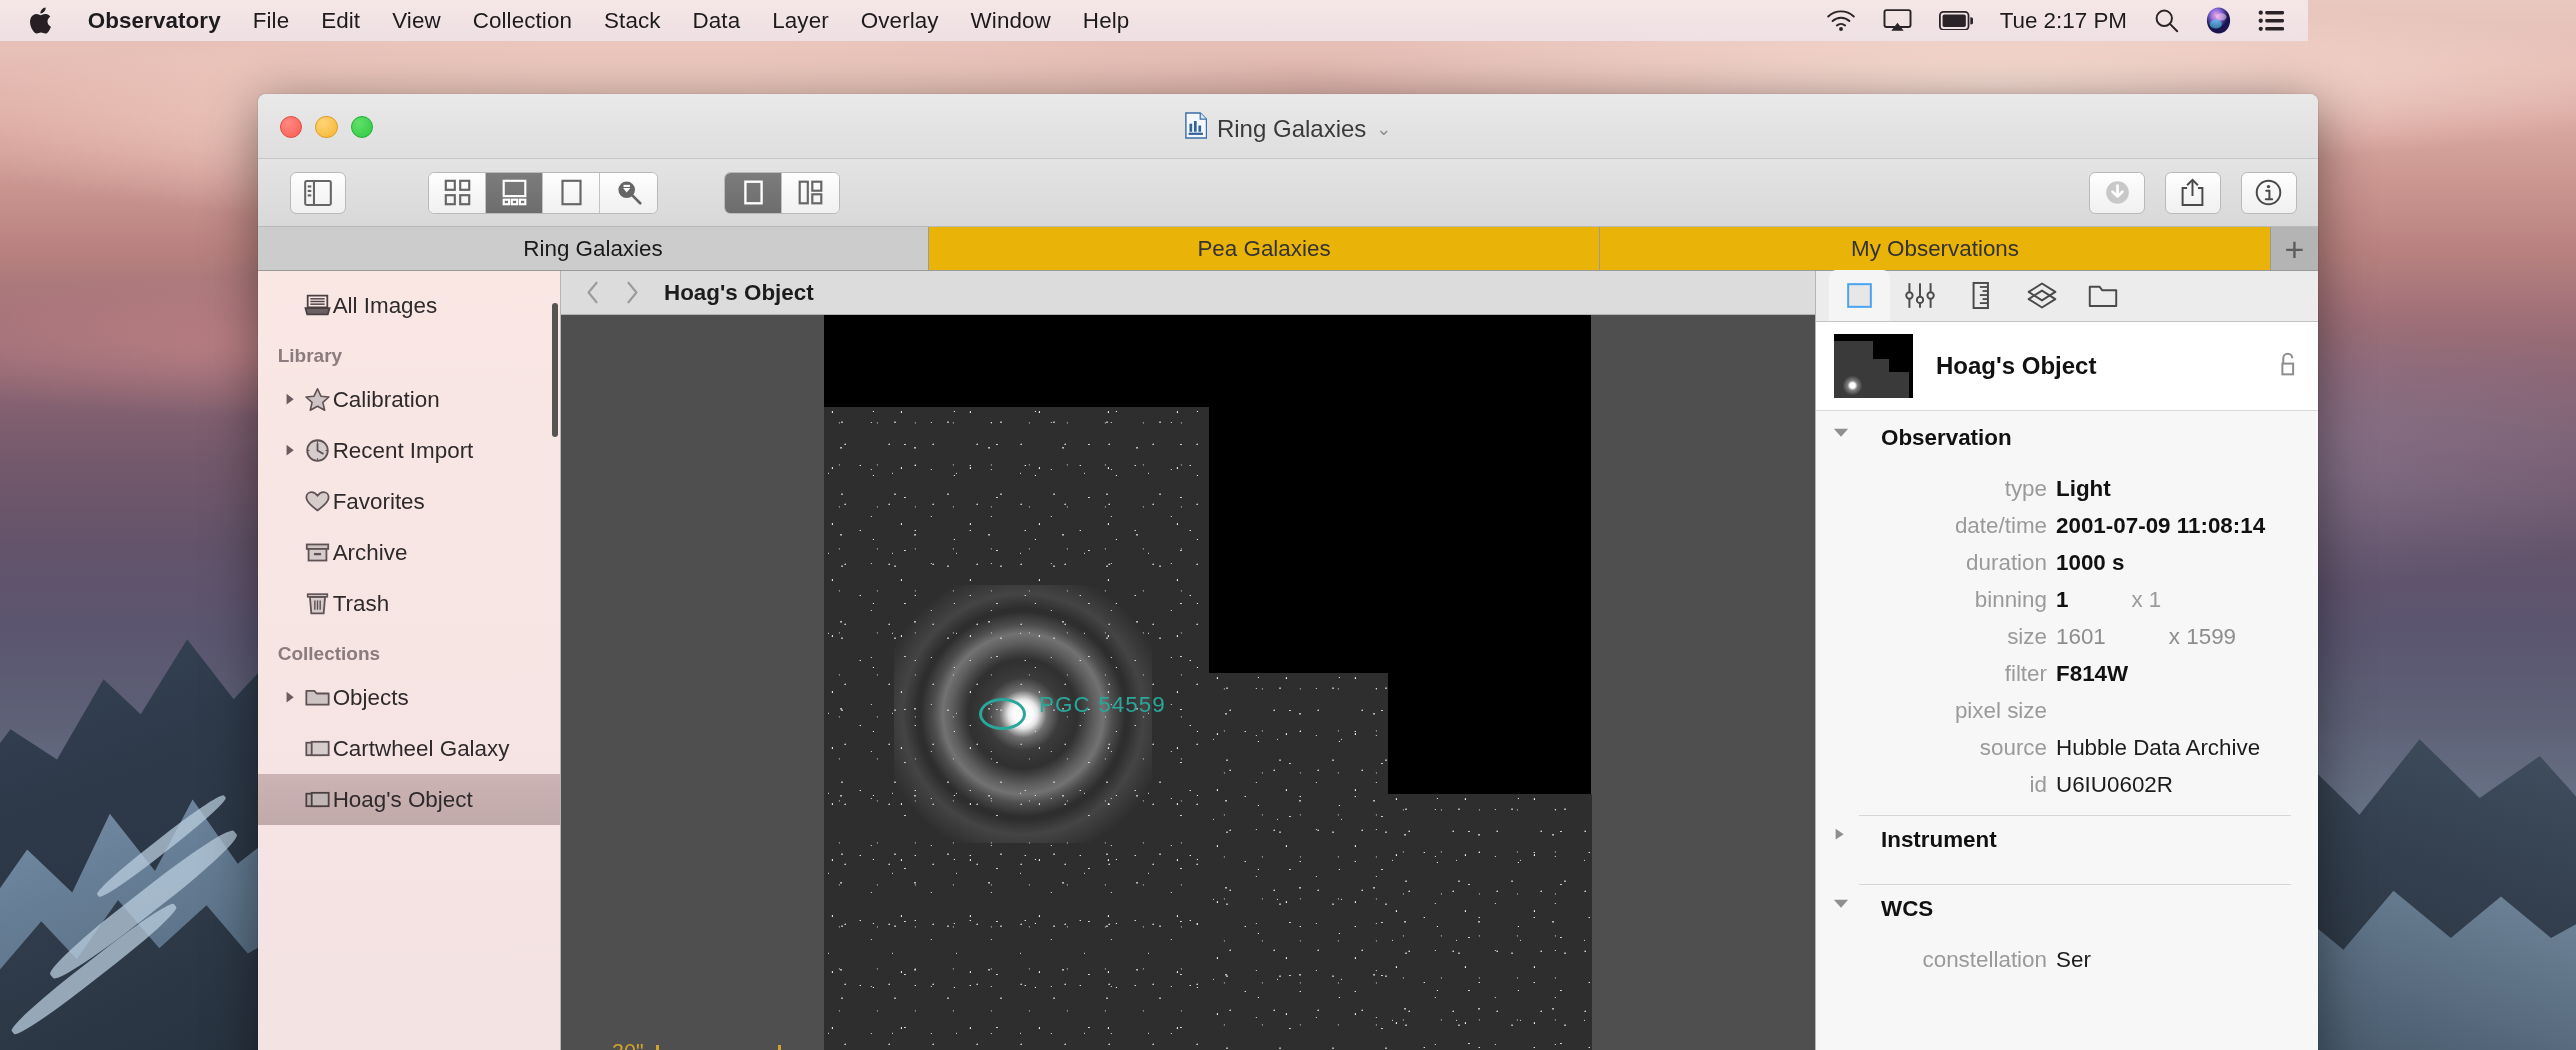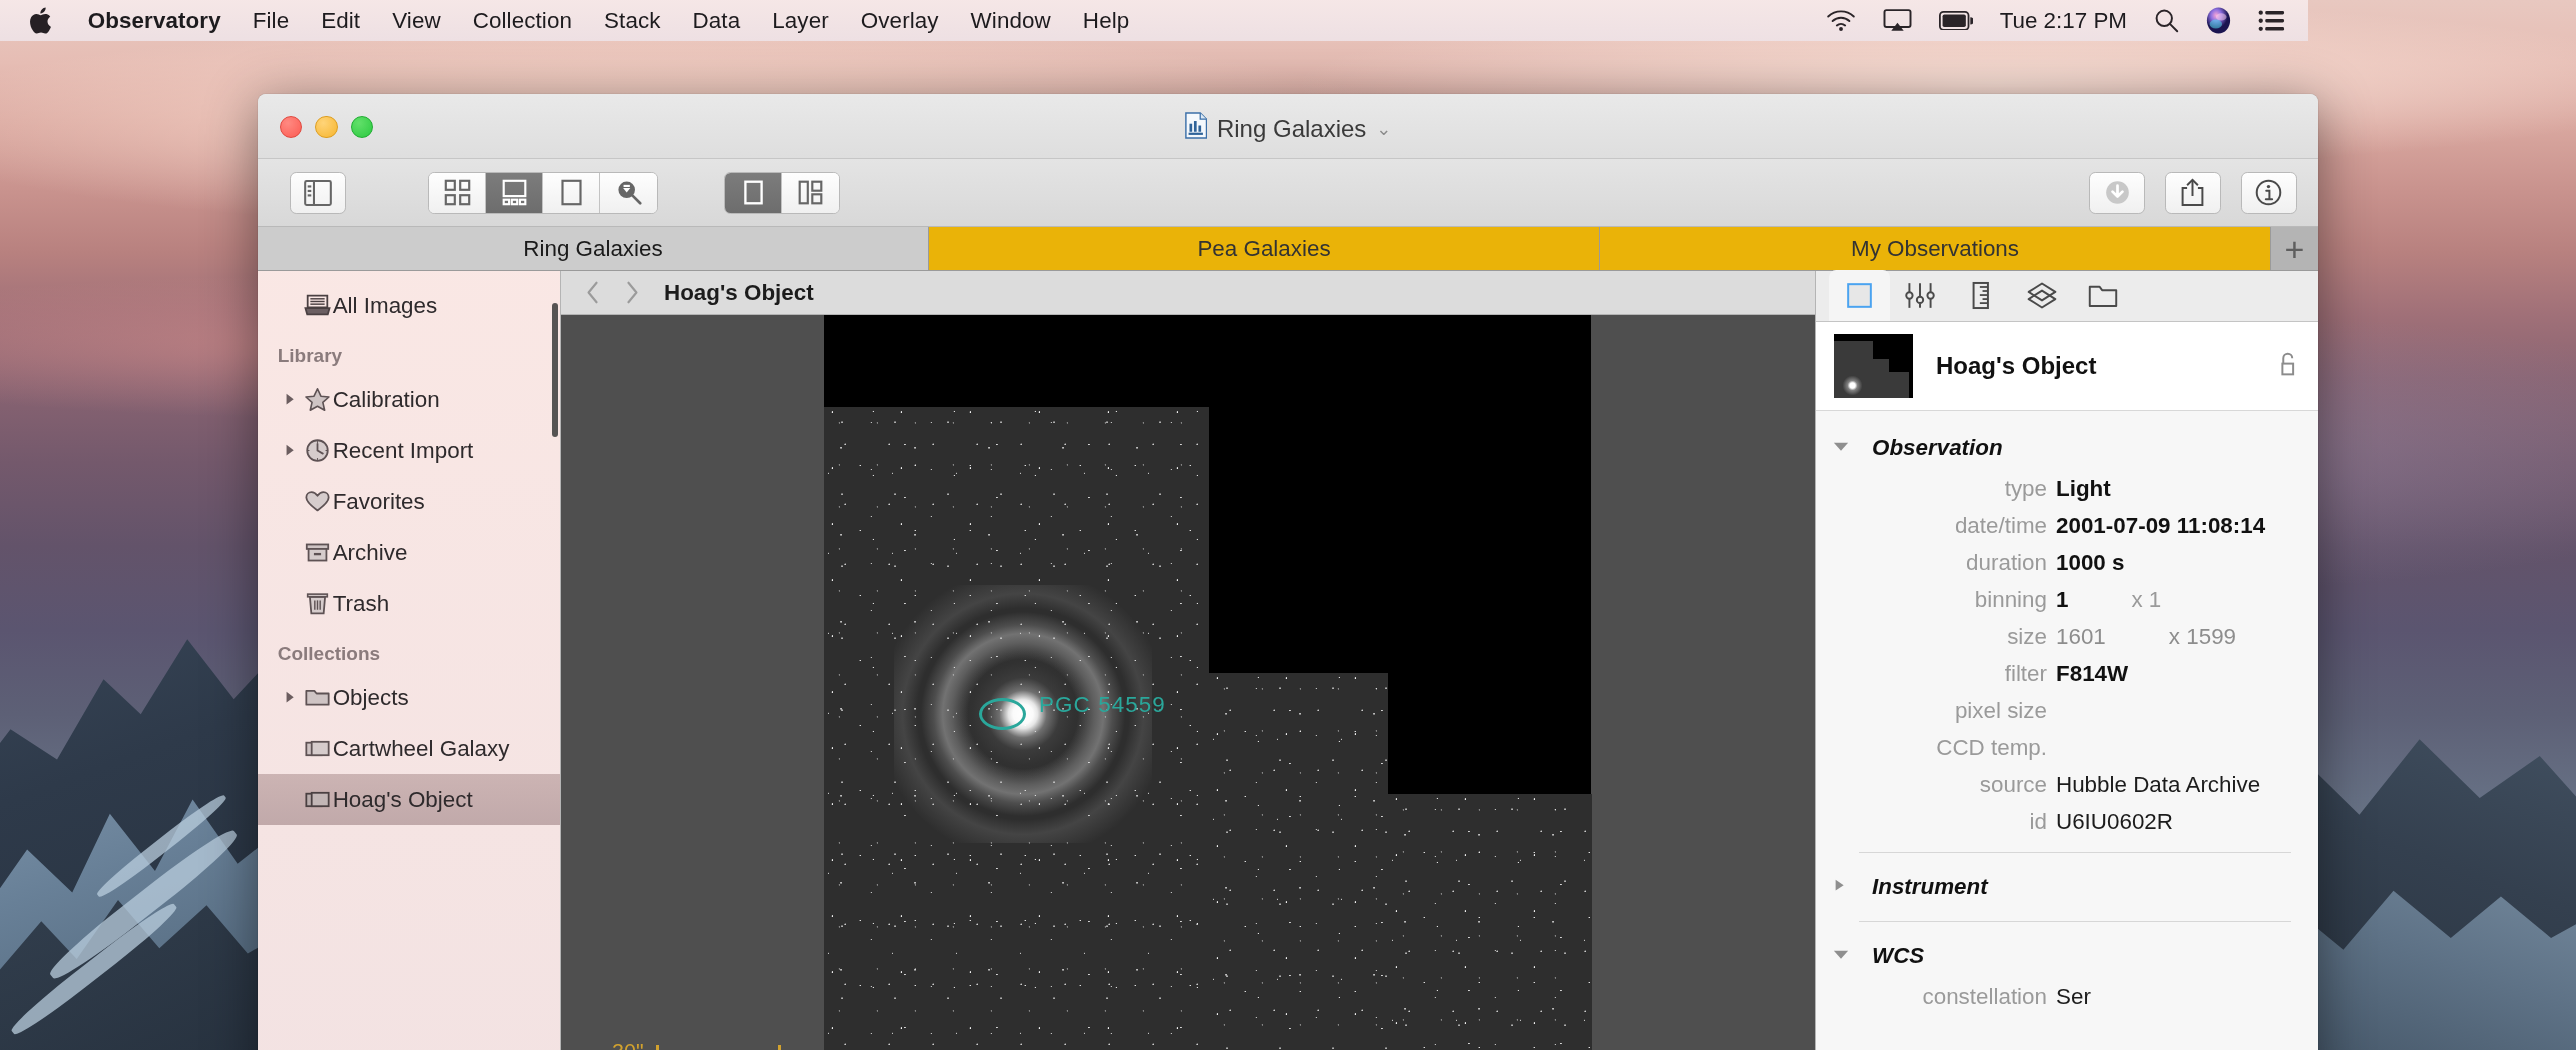--- a/index.html
+++ b/index.html
@@ -230,21 +230,21 @@
   .insp-hero { height:89px; flex:0 0 89px; background:#fff; border-bottom:0.9px solid #d8d8d8;
                display:flex; align-items:center; padding:0 19.7px 0 18px; gap:23px; }
   .thumb { width:79px; height:64px; background:#000; position:relative; overflow:hidden; flex:0 0 79px; }
   .thumb .t1{position:absolute;left:0;top:7.2px;width:39px;bottom:0;background:#3a3a3a;}
   .thumb .t2{position:absolute;left:39px;top:25px;width:16px;bottom:0;background:#3a3a3a;}
   .thumb .t3{position:absolute;left:55px;top:38px;width:19.7px;bottom:0;background:#3a3a3a;}
   .thumb .tg{position:absolute;left:5.4px;top:38px;width:27px;height:27px;
     background:radial-gradient(circle at 50% 50%, #fff 0%, #fff 14%, rgba(200,200,200,.5) 26%, rgba(120,120,120,0) 52%);}
   .hero-title { font-size:24px; font-weight:bold; color:#111; flex:1; }
   .insp-scroll { flex:1; overflow:hidden; padding-top:14.3px; }
-  .grp { display:flex; align-items:center; gap:22px; padding:0 0 0 16px; height:45px;font-style:italic; }
+  .grp { display:flex; align-items:flex-start; gap:31px; padding:0 0 0 16px; height:45px; }
   .grp .gname { font-size:22.4px; font-weight:bold; color:#111; }
   .mrow { display:flex; align-items:center; height:37px; font-size:22.4px; }
   .mkey { width:240px; flex:0 0 240px; text-align:right; color:#9a9a9a; padding-right:9px; }
   .mval { color:#111; font-weight:bold; }
   .mval.plain { font-weight:normal; color:#1c1c1c; }
   .mval.dim { font-weight:normal; color:#8d8d8d; }
   .mval2 { margin-left:63px; color:#9a9a9a; font-weight:normal; }
   .mval2.dim, .mval2.dim b { color:#8d8d8d; font-weight:normal; }
   .sep { height:0.9px; background:#d7d7d7; margin:11.6px 27px 11.6px 43px; }
   .tri { width:18px; flex:0 0 18px; }
@@ -746,24 +746,20 @@
         </div>
         <div class="mrow">
           <span class="mkey">filter</span>
           <span class="mval">F814W</span>
         </div>
         <div class="mrow">
           <span class="mkey">pixel size</span>
           <span class="mval dim"></span>
         </div>
         <div class="mrow">
-          <span class="mkey">CCD temp.</span>
-          <span class="mval dim"></span>
-        </div>
-        <div class="mrow">
           <span class="mkey">source</span>
           <span class="mval plain">Hubble Data Archive</span>
         </div>
         <div class="mrow">
           <span class="mkey">id</span>
           <span class="mval plain">U6IU0602R</span>
         </div>
 
         <div class="sep"></div>
 

